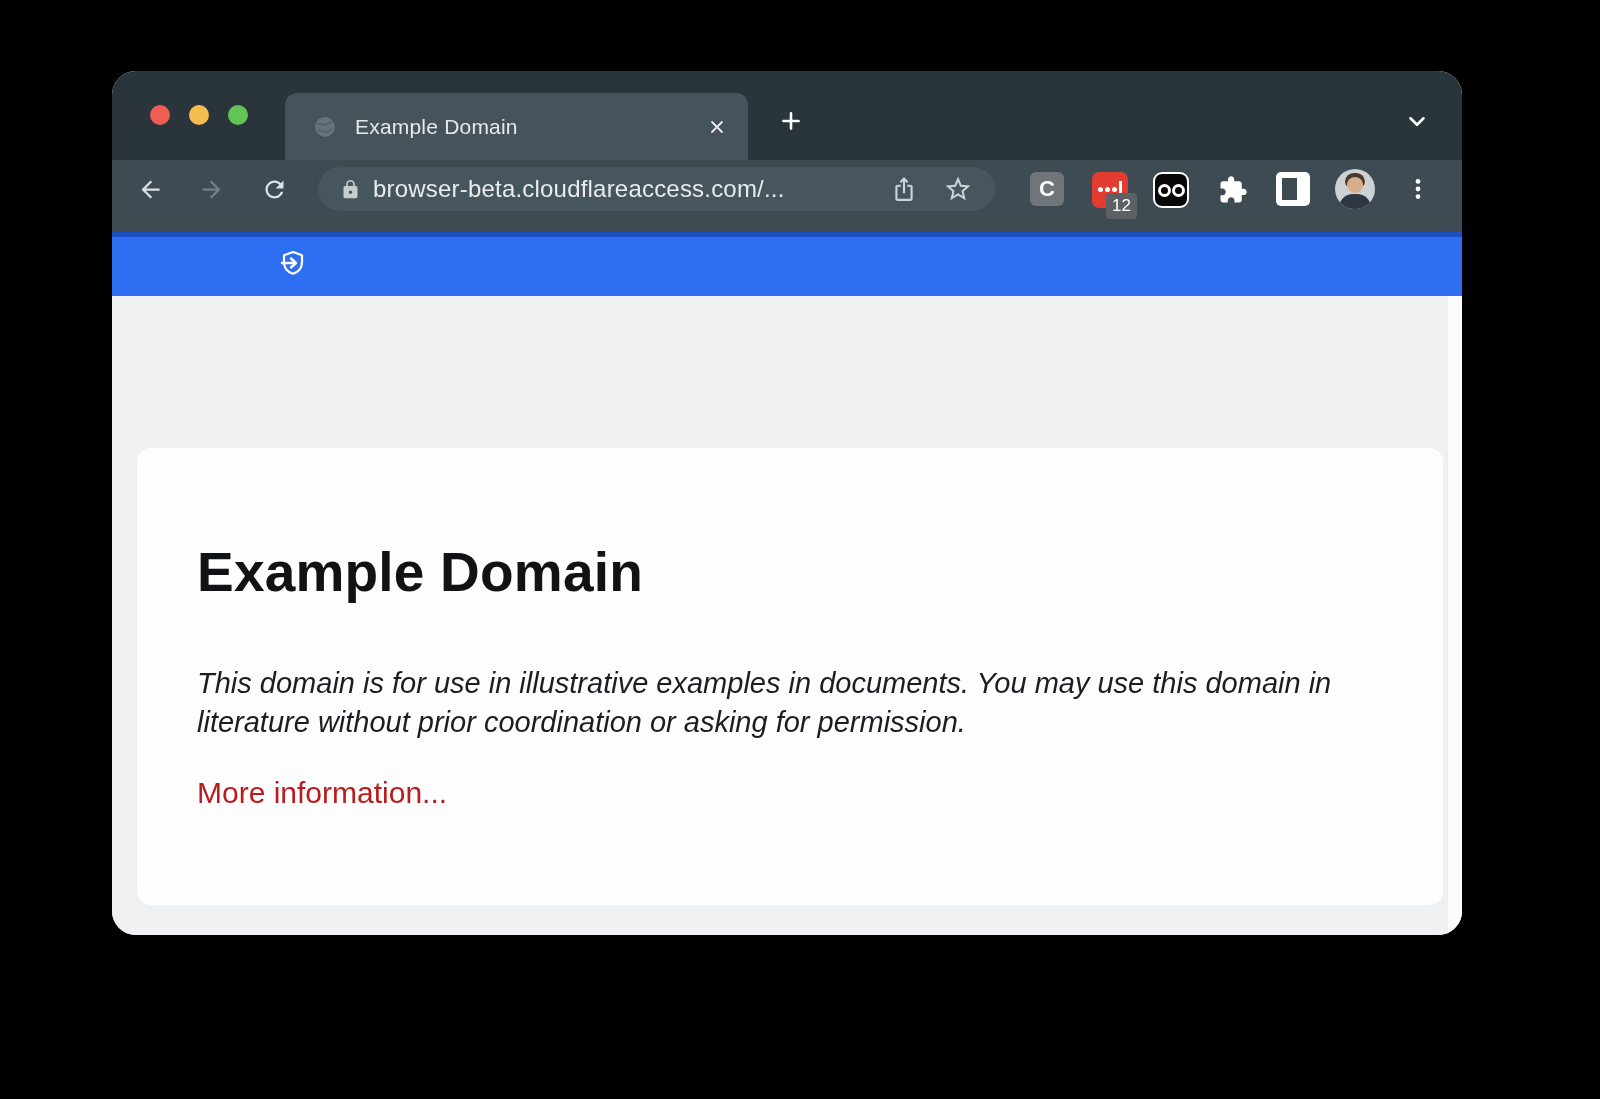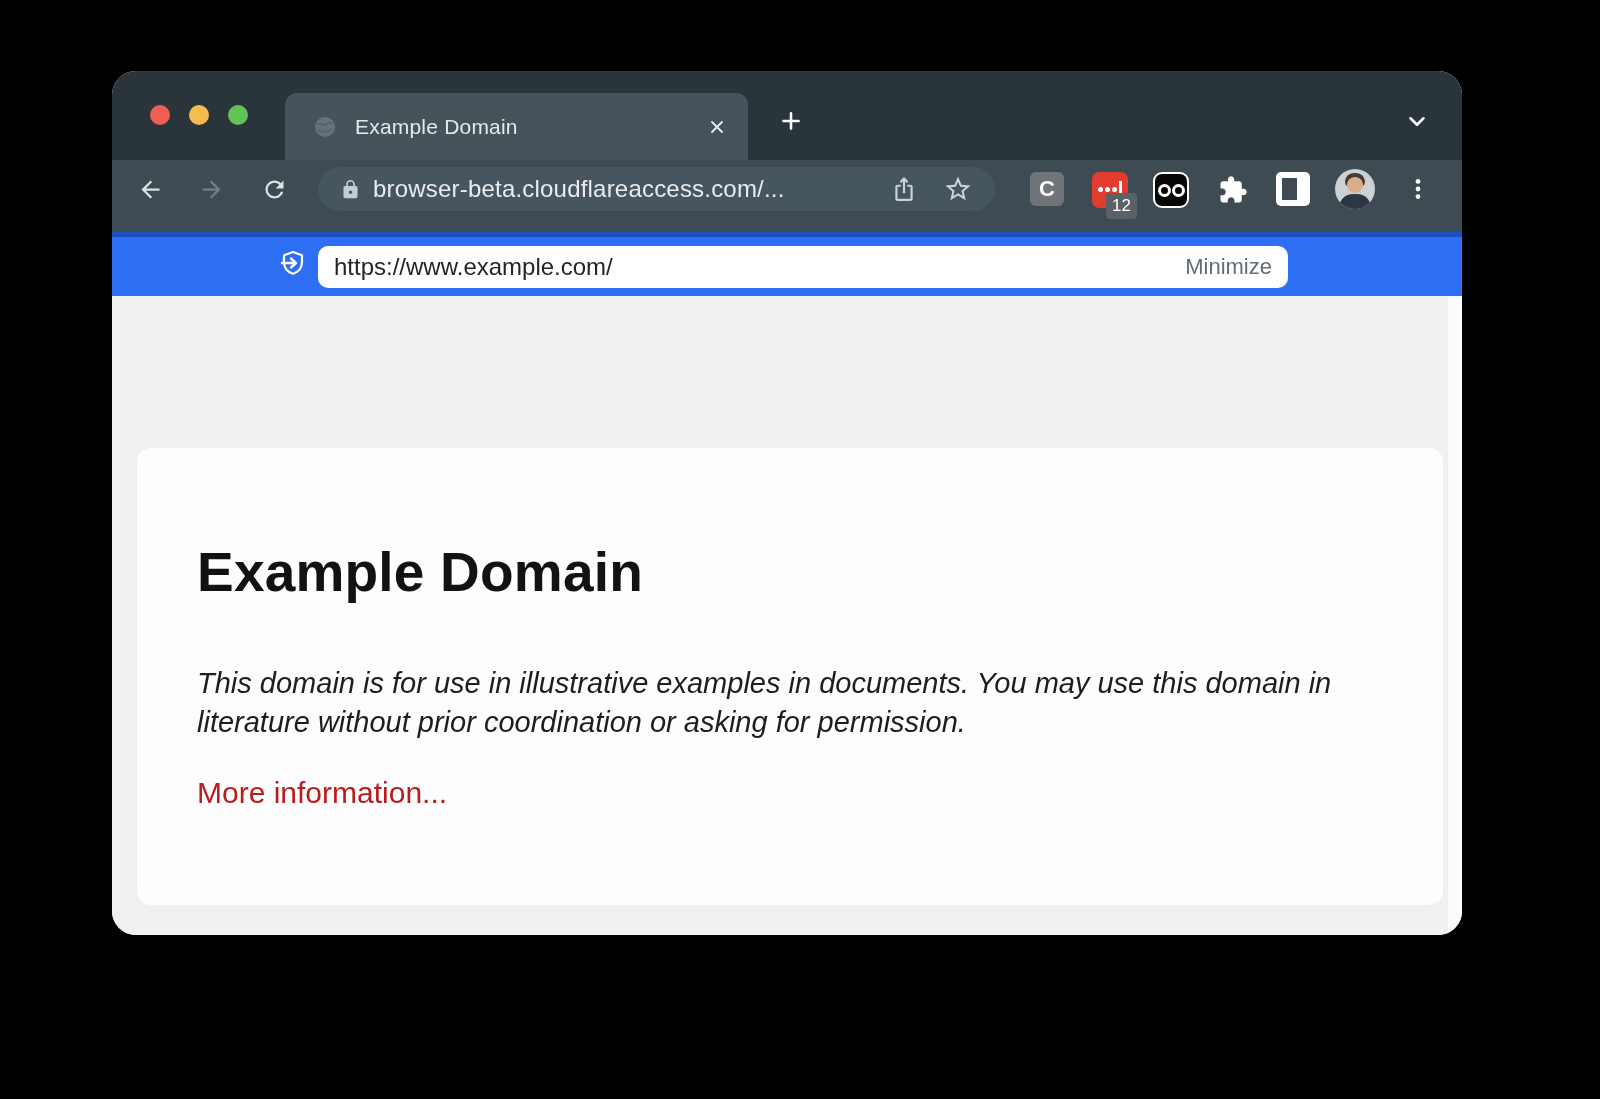--- a/index.html
+++ b/index.html
@@ -206,24 +206,20 @@
   </div>
 
   <div class="bluebar">
     <span class="shield">
       <svg width="34" height="34" viewBox="0 0 34 34">
         <path d="M19 4l9 3.2v6.8c0 6.4-4.1 10.2-9 11.8-4.9-1.6-9-5.4-9-11.8V7.2L19 4z" fill="none" stroke="#fff" stroke-width="2.2" stroke-linejoin="round"></path>
         <path d="M8 15h12" stroke="#fff" stroke-width="2.4" stroke-linecap="round"></path>
         <path d="M17 10.5L22 15l-5 4.5" fill="none" stroke="#fff" stroke-width="2.4" stroke-linecap="round" stroke-linejoin="round"></path>
       </svg>
     </span>
-    <div class="iso-input-wrap">
-      <input class="iso-input" type="text" value="https://www.example.com/" style="">
-      <span class="minimize">Minimize</span>
-    </div>
   </div>
 
   <div class="content">
     <div class="card">
       <h1>Example Domain</h1>
       <p>This domain is for use in illustrative examples in documents. You may use this domain in literature without prior coordination or asking for permission.</p>
       <a href="#">More information...</a>
     </div>
     <div class="scrollbar"></div>
   </div>

